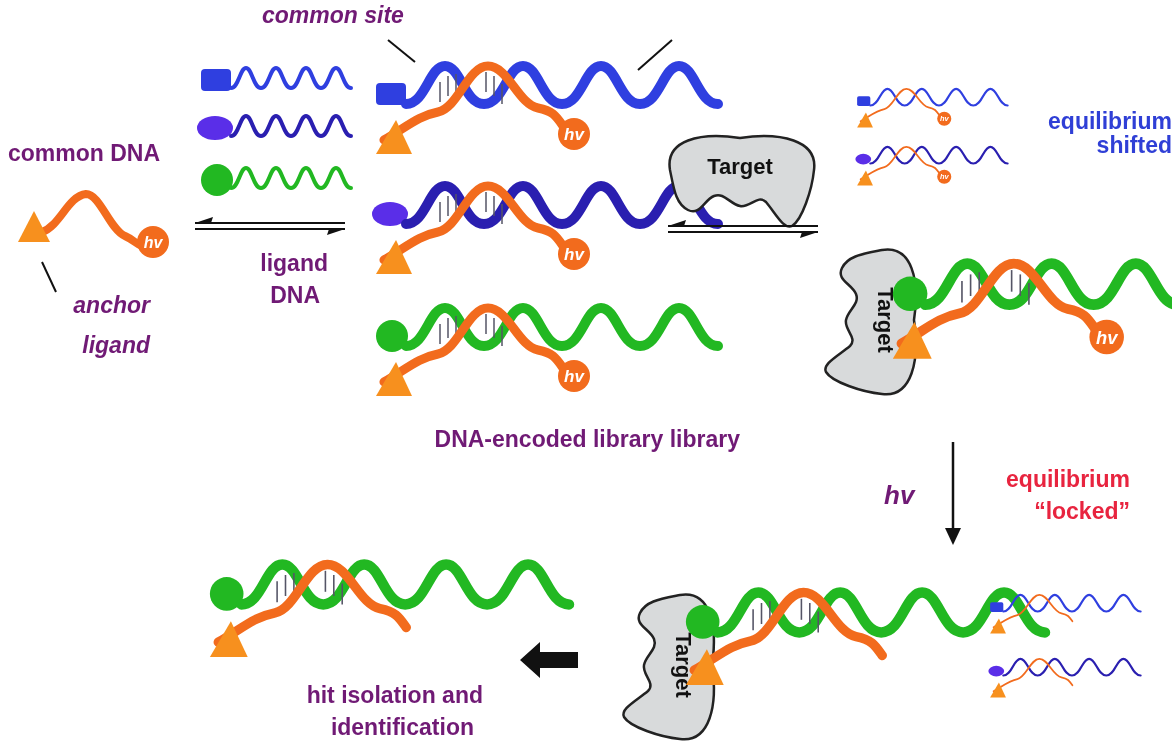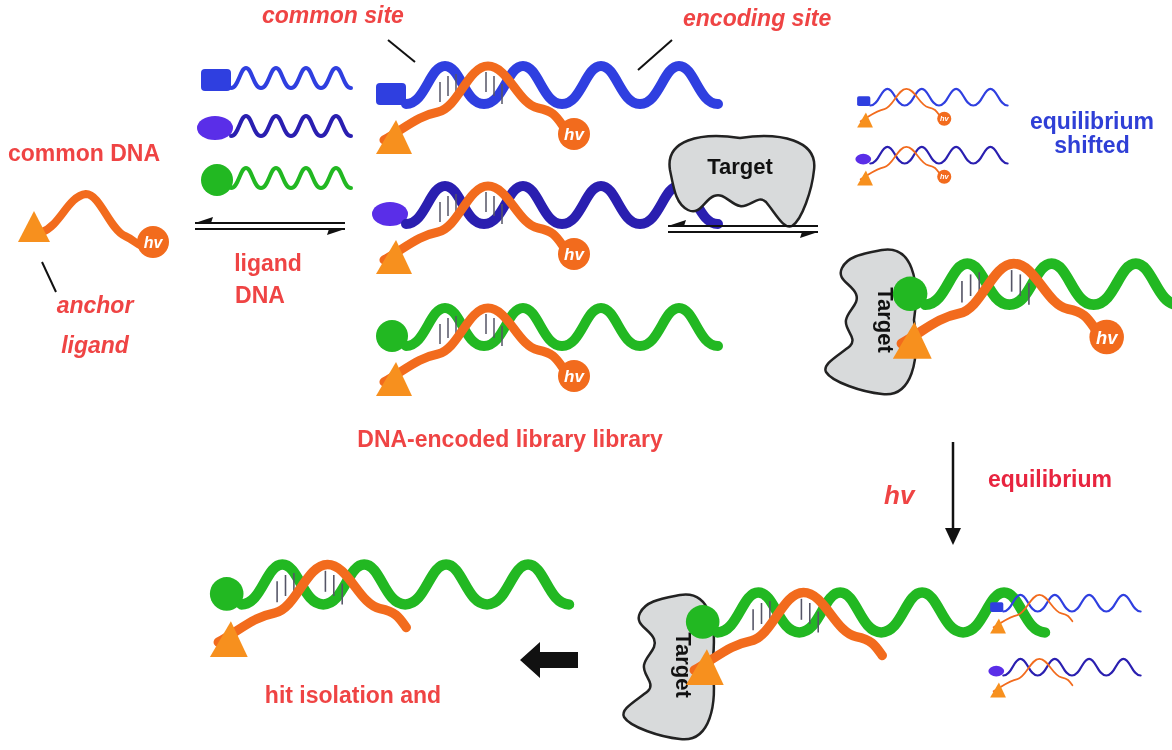--- a/index.html
+++ b/index.html
@@ -1,22 +1,22 @@
 <!DOCTYPE html>
 <html><head>
 <meta charset="utf-8">
 <style>
   html, body { margin:0; padding:0; background:#ffffff; }
   body { width:1172px; height:750px; position:relative; overflow:hidden;
          font-family:"Liberation Sans", sans-serif; }
   #stage { position:absolute; left:0; top:0; width:1172px; height:750px; }
   .lbl { position:absolute; font-family:"Liberation Sans", sans-serif; font-weight:bold;
-         color:#ef4444; font-size:23px; line-height:27px; white-space:nowrap; }
+         color:#701a75; font-size:23px; line-height:27px; white-space:nowrap; }
   .it { font-style:italic; }
-  .ctr { text-align:center; }
+  .ctr { text-align:right; }
   .blue { color:#2f3fd6; }
   .red { color:#e8243f; }
   svg text { font-family:"Liberation Sans", sans-serif; }
 </style>
 </head>
 <body>
 
 <div id="stage">
   <svg id="art" width="1172" height="750" viewBox="0 0 1172 750">
     <defs>
@@ -179,25 +179,26 @@
           <line x1="116" y1="-20" x2="116" y2="0" stroke="#556" stroke-width="1.5"></line>
           <line x1="124" y1="-12" x2="124" y2="8" stroke="#556" stroke-width="1.5"></line>
           <path d="M6,44 C30,30 40,20 60,16 C80,12 90,-30 110,-30 C130,-30 140,8 160,12 C175,15 178,20 185,30" fill="none" stroke="#f26b1d" stroke-width="9" stroke-linecap="round"></path>
           <path d="M-2,58 L18,24 L34,58 Z" fill="#f7901e"></path>
         </g>
       </g>
   </svg>
 
   
   <div class="lbl it" style="left:262px;top:2px;">common site</div>
-  <div class="lbl it" style="left:683px;top:5px;">encoding site</div>
   <div class="lbl" style="left:8px;top:140px;">common DNA</div>
   <div class="lbl it ctr" style="left:40px;top:292px;width:110px;">anchor</div>
   <div class="lbl it ctr" style="left:40px;top:332px;width:110px;">ligand</div>
   <div class="lbl ctr" style="left:208px;top:250px;width:120px;">ligand</div>
   <div class="lbl ctr" style="left:200px;top:282px;width:120px;">DNA</div>
   <div class="lbl ctr" style="left:280px;top:426px;width:460px;">DNA-encoded library library</div>
   <div class="lbl ctr blue" style="left:1012px;top:108px;width:160px;">equilibrium</div>
   <div class="lbl ctr blue" style="left:1012px;top:132px;width:160px;">shifted</div>
   <div class="lbl ctr red" style="left:970px;top:466px;width:160px;">equilibrium</div>
+  <div class="lbl ctr red" style="left:970px;top:498px;width:160px;">“locked”</div>
   <div class="lbl it" style="left:884px;top:482px;font-size:26px;">hv</div>
   <div class="lbl ctr" style="left:223px;top:682px;width:260px;">hit isolation and</div>
+  <div class="lbl ctr" style="left:214px;top:714px;width:260px;">identification</div>
 </div>
 
 </body></html>

